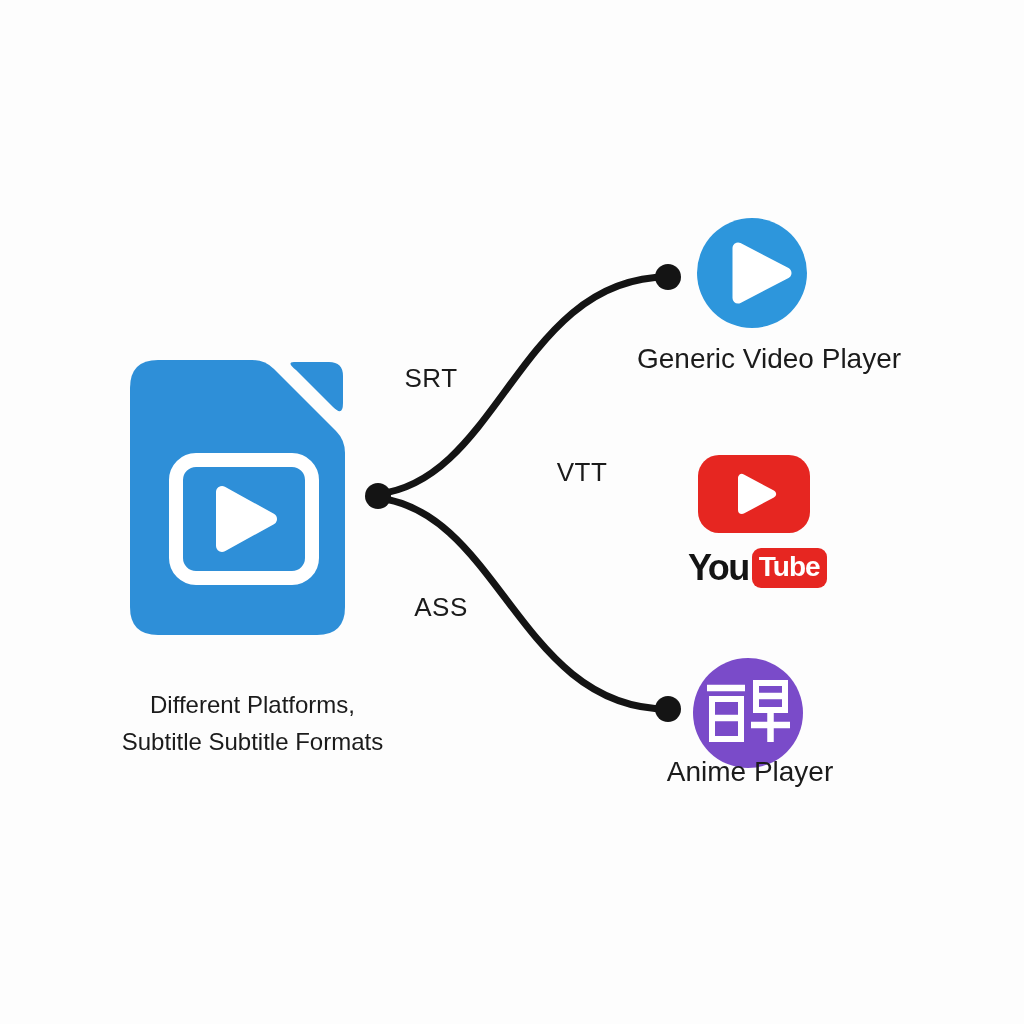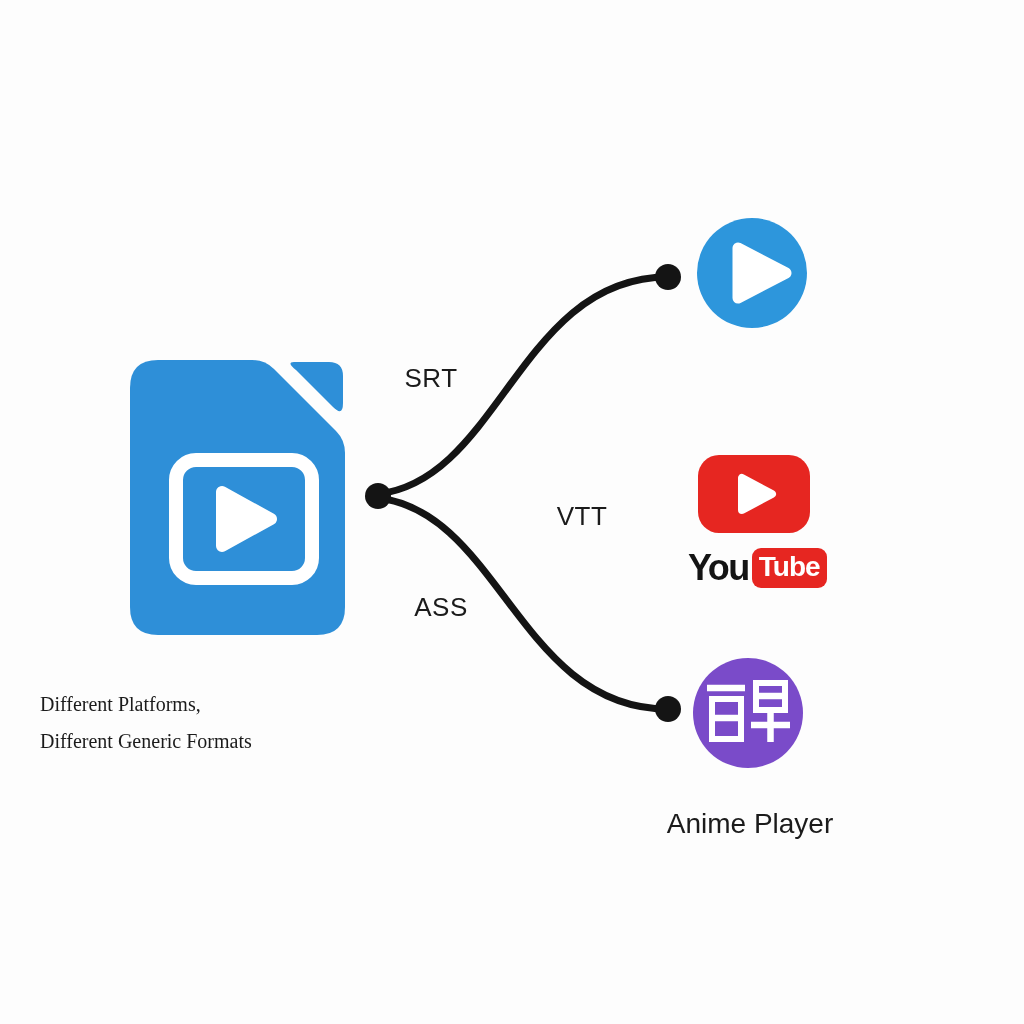--- a/index.html
+++ b/index.html
@@ -27,23 +27,23 @@
     font-size:26px;
     letter-spacing:0.5px;
   }
   .target-label{
     font-size:28px;
   }
   .caption{
     position:absolute;
     left:40px; top:686px;
     width:425px;
-    font-size:20px;
+    text-align:center;
+    font-size:24px;
     line-height:37px;
-    font-family:Liberation Serif, serif;
   }
   .yt-wordmark{
     position:absolute;
     left:688px; top:546px;
     width:130px;
     text-align:center;
     display:flex;
     align-items:center;
   }
   .yt-you{
@@ -80,31 +80,32 @@
 
   <svg class="abs" style="left:130px;top:360px" width="215" height="275" viewBox="0 0 215 275">
     <path d="M28,0 H122 Q135,0 144,9 L206,71 Q215,80 215,93 V247 Q215,275 187,275 H28 Q0,275 0,247 V28 Q0,0 28,0 Z" fill="#2E8FD8"></path>
     <path d="M164,2 H199 Q213,2 213,16 V43 Q213,57 203,47 L166,10 Q156,2 164,2 Z" fill="#2E8FD8"></path>
     <rect x="46" y="100" width="136" height="118" rx="20" fill="none" stroke="#ffffff" stroke-width="14"></rect>
     <path d="M92,132 L92,186 L141,159 Z" fill="#ffffff" stroke="#ffffff" stroke-width="12" stroke-linejoin="round"></path>
   </svg>
 
   <div class="caption">
     <div>Different Platforms,</div>
-    <div>Different Generic Formats</div>
+    <div>Subtitle Subtitle Formats</div>
   </div>
 
   <div class="label format-label" style="left:381px;top:363px;width:100px">SRT</div>
-  <div class="label format-label" style="left:532px;top:501px;width:100px">VTT</div>
+  <div class="label format-label" style="left:532px;top:457px;width:100px">VTT</div>
   <div class="label format-label" style="left:391px;top:592px;width:100px">ASS</div>
 
   <svg class="abs" style="left:697px;top:218px" width="110" height="110" viewBox="0 0 110 110">
     <circle cx="55" cy="55" r="55" fill="#2D96DC"></circle>
     <path d="M41,30 L41,80 L89,55 Z" fill="#ffffff" stroke="#ffffff" stroke-width="11" stroke-linejoin="round"></path>
   </svg>
+  <div class="label target-label" style="left:637px;top:343px;width:250px">Generic Video Player</div>
 
   <svg class="abs" style="left:698px;top:455px" width="112" height="78" viewBox="0 0 112 78">
     <rect x="0" y="0" width="112" height="78" rx="21" fill="#E62621"></rect>
     <path d="M44,23 L44,55 L74,39 Z" fill="#ffffff" stroke="#ffffff" stroke-width="8" stroke-linejoin="round"></path>
   </svg>
   <div class="yt-wordmark">
     <span class="yt-you">You</span>
       <span class="yt-tube-badge" style="background: rgb(230, 38, 33);">Tube</span>
   </div>
 
@@ -116,15 +117,15 @@
       <path d="M14,30 H52"></path>
       <rect x="19" y="41" width="29" height="40" stroke-width="6"></rect>
       <path d="M19,60 H48"></path>
 
       <rect x="63" y="25" width="29" height="27" stroke-width="6"></rect>
       <path d="M63,38 H92"></path>
       <path d="M77.5,52 V84"></path>
       <path d="M58,67 H97"></path>
     </g>
   </svg>
-  <div class="label target-label" style="left:650px;top:808px;width:200px">Anime Player</div>
+  <div class="label target-label" style="left:650px;top:756px;width:200px">Anime Player</div>
 
 </div>
 
 </body></html>

